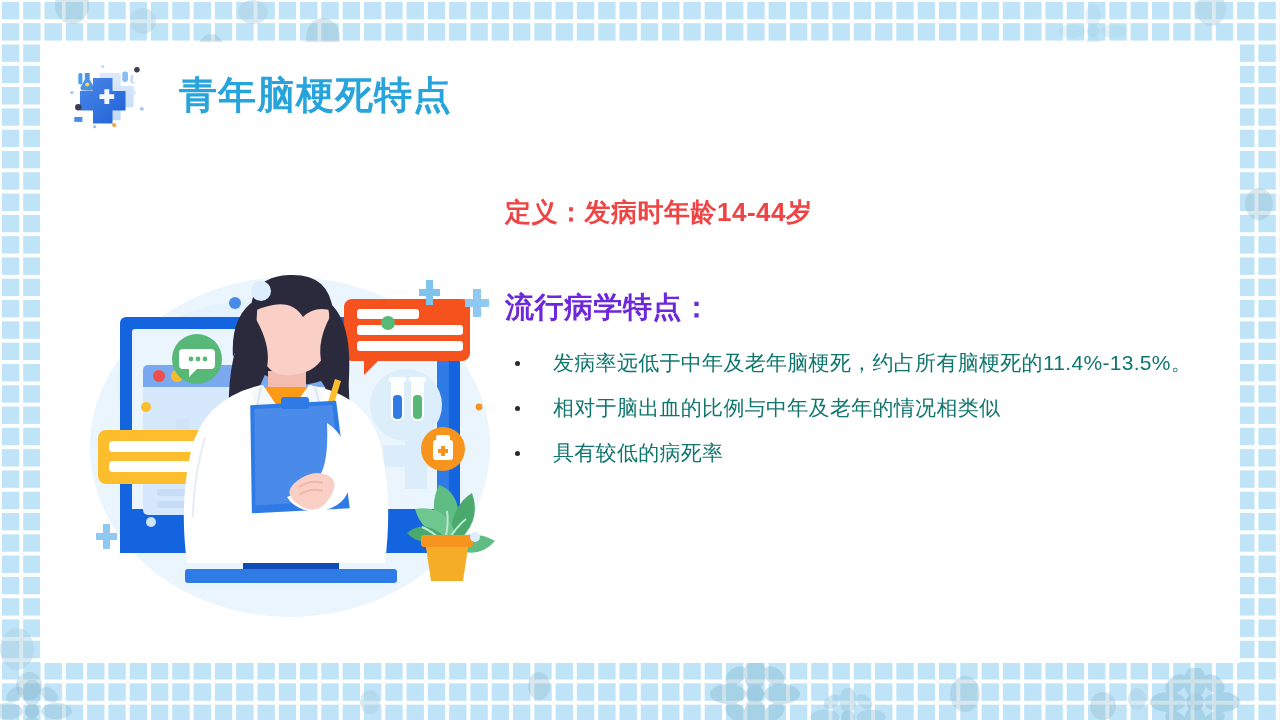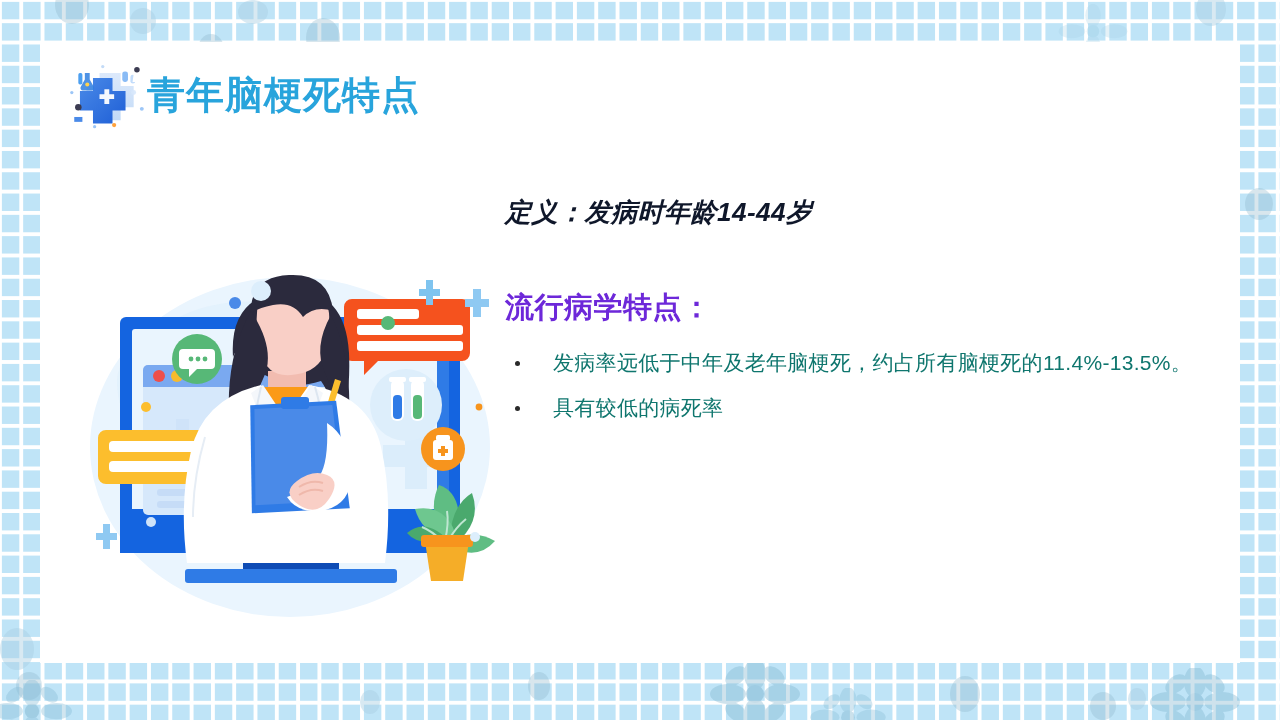--- a/index.html
+++ b/index.html
@@ -55,21 +55,21 @@
     background: #ffffff;
   }
 
   
   .header {
     position: absolute;
     left: 25px;
     top: 18px;
     display: flex;
     align-items: center;
-    gap: 0;
+    gap: 32px;
   }
   .logo-icon {
     width: 82px;
     height: 70px;
     flex: none;
   }
   .slide-title {
     font-size: 38px;
     font-weight: bold;
     color: #28a4dc;
@@ -90,25 +90,24 @@
   
   .content {
     position: absolute;
     left: 465px;
     top: 155px;
     width: 700px;
   }
   .definition {
     font-size: 26px;
     font-weight: bold;
-    color: #0f172a;
+    color: #ef4444;
     letter-spacing: .5px;
     margin: 0 0 62px 0;
     line-height: 1.2;
-    font-style: italic;
   }
   .section-heading {
     font-size: 29px;
     font-weight: bold;
     color: #6d28d9;
     letter-spacing: .5px;
     margin: 0 0 18px 0;
     line-height: 1.2;
   }
   .bullet-list {
@@ -431,18 +430,19 @@
     </svg>
 
     <div class="content">
 
       <div class="definition">定义：发病时年龄14-44岁</div>
 
       <div class="section-heading">流行病学特点：</div>
 
       <ul class="bullet-list">
         <li class="bullet-item">发病率远低于中年及老年脑梗死，约占所有脑梗死的11.4%-13.5%。</li>
+        <li class="bullet-item">相对于脑出血的比例与中年及老年的情况相类似</li>
         <li class="bullet-item">具有较低的病死率</li>
       </ul>
 
     </div>
   </div>
 </div>
 
 </body></html>

